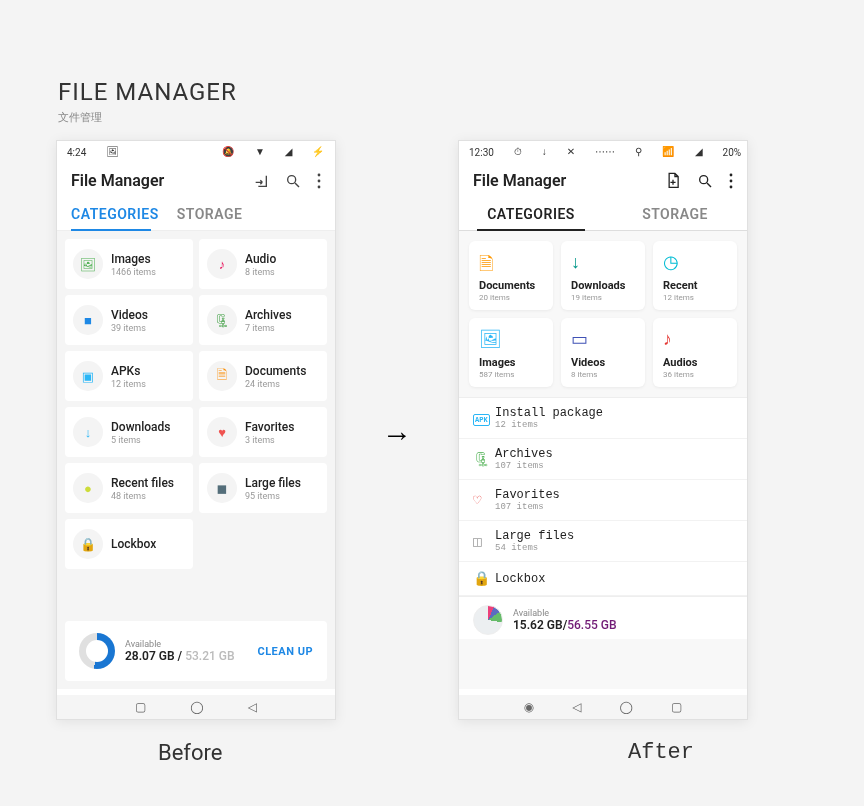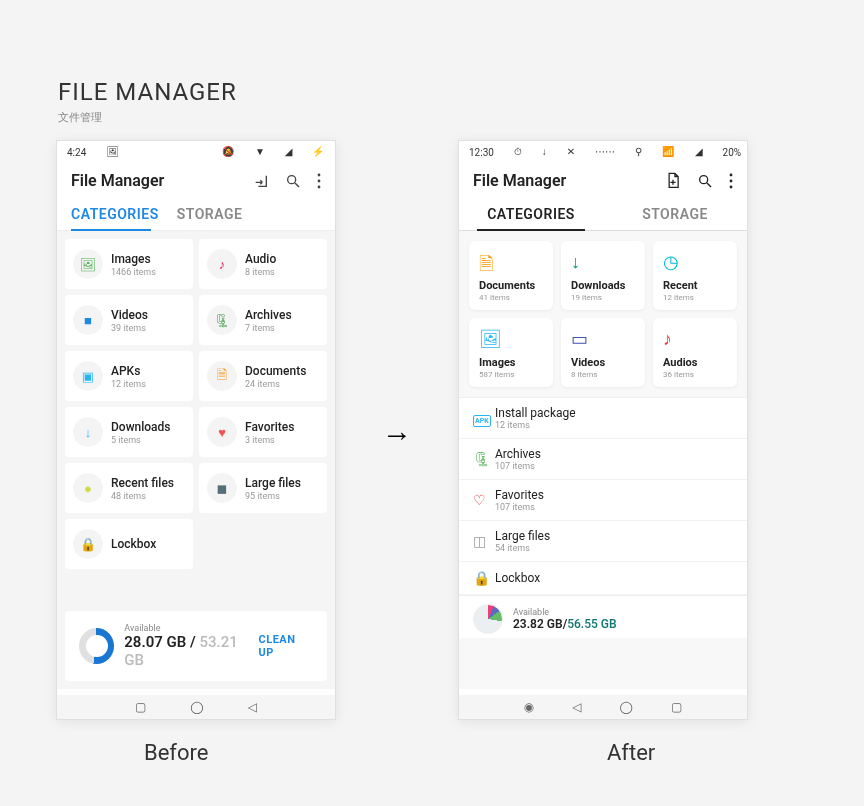--- a/index.html
+++ b/index.html
@@ -144,21 +144,21 @@
   }
   .donut1 {
     width: 36px; height: 36px;
     border-radius: 50%;
     background: conic-gradient(#1976d2 0 190deg, #e0e0e0 190deg 360deg);
     display: flex; align-items: center; justify-content: center;
     margin-right: 10px;
   }
   .donut1::after { content: ""; width: 22px; height: 22px; background: #fff; border-radius: 50%; }
   .storagecard1 .info .avlbl { font-size: 9px; color: #888; }
-  .storagecard1 .info .nums { font-size: 15px; font-weight: 600; }
+  .storagecard1 .info .nums { font-size: 12px; font-weight: 600; }
   .storagecard1 .info .nums .total { color: #bbb; font-weight: 500; }
   .storagecard1 .clean { margin-left: auto; color: #1e88e5; font-size: 11px; font-weight: 700; letter-spacing: 0.5px; cursor: pointer; }
 
   .navbar {
     position: absolute;
     bottom: 0; left: 0; right: 0;
     height: 24px;
     background: #f5f5f5;
     display: flex;
     justify-content: center;
@@ -193,59 +193,60 @@
   .card2 .lbl { font-size: 11px; font-weight: 700; margin-top: 6px; color: #222; }
   .card2 .cnt { font-size: 8px; color: #999; margin-top: 1px; }
 
   .list2 { background: #fff; border-top: 1px solid #eee; }
   .row2 {
     display: flex;
     align-items: center;
     padding: 8px 14px;
     border-bottom: 1px solid #f2f2f2;
     cursor: pointer;
+    font-family: Liberation Mono, monospace;
   }
   .row2 .ric { width: 22px; font-size: 14px; color: #4fc3f7; }
   .row2 .rtxt .lbl { font-size: 12px; color: #222; }
   .row2 .rtxt .cnt { font-size: 9px; color: #999; }
 
   .storagecard2 {
     background: #fff;
     padding: 8px 14px 4px;
     display: flex;
     align-items: center;
     border-top: 1px solid #eee;
   }
   .pie2 {
     width: 30px; height: 30px; border-radius: 50%;
     background: conic-gradient(#ec407a 0 25deg, #5c6bc0 25deg 55deg, #66bb6a 55deg 100deg, #eceff1 100deg 360deg);
     margin-right: 10px;
     border: 1px solid #eee;
   }
   .storagecard2 .info .avlbl { font-size: 9px; color: #888; }
   .storagecard2 .info .nums { font-size: 12px; font-weight: 600; }
-  .storagecard2 .info .nums .total { color: #0f766e; font-weight: 500; }
+  .storagecard2 .info .nums .total { color: #701a75; font-weight: 500; }
 
   
   .arrow {
     font-size: 30px;
     font-weight: 700;
     color: #000;
     padding: 0 16px;
   }
 
   
   .beforeafter {
     position: absolute;
     font-size: 22px;
     color: #333;
     top: 740px;
   }
-  .lbl-before { left: 144px; }
-  .lbl-after  { left: 607px; }
+  .lbl-before { left: 158px; }
+  .lbl-after  { left: 628px; font-family: Liberation Mono, monospace; }
 
   
   svg { display: block; }
   .phone2 .tabs .tab.active::after { left: 18px; right: 18px; background: #222; height: 2px; }
   .phone2 .tabs .tab.active { color: #222; }
   .phone2 .tabs { border-bottom: 1px solid #ddd; }
 
 </style>
 </head>
 <body>
@@ -448,21 +449,21 @@
     <div class="tabs">
       <div class="tab active dark">CATEGORIES</div>
       <div class="tab">STORAGE</div>
     </div>
 
     <div class="body2">
       <div class="grid2" id="grid2">
           <div class="card2">
             <div class="ic" style="color:#ff9800">🗎</div>
             <div class="lbl">Documents</div>
-            <div class="cnt">41 items</div>
+            <div class="cnt">20 items</div>
           </div>
           <div class="card2">
             <div class="ic" style="color:#009688">↓</div>
             <div class="lbl">Downloads</div>
             <div class="cnt">19 items</div>
           </div>
           <div class="card2">
             <div class="ic" style="color:#00bcd4">◷</div>
             <div class="lbl">Recent</div>
             <div class="cnt">12 items</div>
@@ -518,21 +519,21 @@
               <div class="lbl">Lockbox</div>
             </div>
           </div>
         </div>
 
       <div class="storagecard2">
         <div class="pie2"></div>
         <div class="info">
           <div class="avlbl">Available</div>
           <div class="nums">
-            <span>23.82 GB</span><span>/</span><span class="total">56.55 GB</span>
+            <span>15.62 GB</span><span>/</span><span class="total">56.55 GB</span>
           </div>
         </div>
       </div>
     </div>
 
     <div class="navbar" style="gap:38px">
       <span>◉</span>
       <span>◁</span>
       <span>◯</span>
       <span>▢</span>

